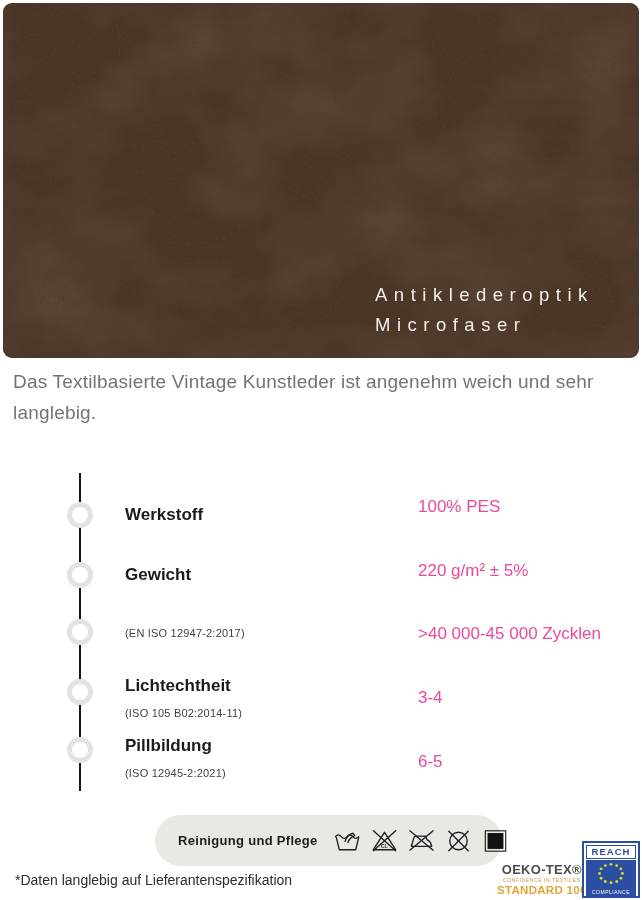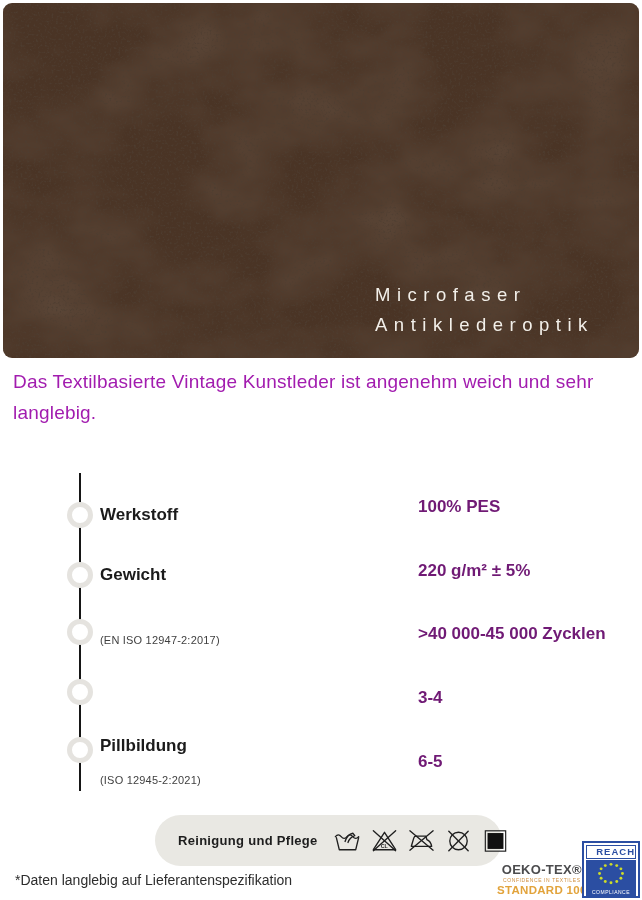--- a/index.html
+++ b/index.html
@@ -7,37 +7,37 @@
         font-family:"Liberation Sans", sans-serif;}
 
   
   .hero{position:absolute;left:3px;top:3px;width:636px;height:355px;border-radius:9px;overflow:hidden;}
   .hero svg.texture{position:absolute;left:0;top:0;}
   .hero-title{position:absolute;left:372px;top:277px;color:#f3f0ea;font-size:18.5px;
               letter-spacing:6.5px;line-height:30px;font-weight:500;white-space:nowrap;}
 
   
   .intro{position:absolute;left:13px;top:366px;width:612px;font-size:19px;line-height:31px;
-         color:#a21caf;font-weight:500;letter-spacing:0.2px;}
+         color:#737373;font-weight:500;letter-spacing:0.2px;}
 
   
   .section-label{position:absolute;left:15px;top:436px;font-size:14px;letter-spacing:9px;
                  color:#d6d3ce;font-weight:700;white-space:nowrap;}
 
   
   .tl-line{position:absolute;left:79px;top:473px;width:2px;height:318px;background:#161616;}
   .tl-dot{position:absolute;left:67px;width:26px;height:26px;border-radius:50%;
           border:5px solid #e5e3df;background:#ffffff;box-sizing:border-box;z-index:2;}
   .dot1{top:502px}.dot2{top:562px}.dot3{top:619px}.dot4{top:679px}.dot5{top:737px}
 
-  .spec-label{position:absolute;left:100px;color:#1b1b1b;font-weight:700;font-size:17px;white-space:nowrap;}
+  .spec-label{position:absolute;left:125px;color:#1b1b1b;font-weight:700;font-size:17px;white-space:nowrap;}
   .lab1{top:505px}.lab2{top:565px}.lab3{top:616px}.lab4{top:676px}.lab5{top:736px}
-  .spec-std{font-weight:400;font-size:11px;color:#3f3f3f;margin-top:18px;letter-spacing:0.2px;}
-
-  .spec-value{position:absolute;left:418px;font-size:17px;font-weight:700;color:#701a75;white-space:nowrap;}
+  .spec-std{font-weight:400;font-size:11px;color:#3f3f3f;margin-top:11px;letter-spacing:0.2px;}
+
+  .spec-value{position:absolute;left:418px;font-size:17px;font-weight:400;color:#ec4899;white-space:nowrap;}
   .val1{top:497px}.val2{top:561px}.val3{top:624px}.val4{top:688px}.val5{top:752px}
 
   
   .care-pill{position:absolute;left:155px;top:815px;width:347px;height:51px;border-radius:26px;
              background:#e9e8e3;display:flex;align-items:center;box-sizing:border-box;
              padding:0 12px 0 23px;}
   .care-label{font-size:13px;font-weight:700;color:#1d1d1d;letter-spacing:0.3px;
               margin-right:14px;white-space:nowrap;}
   .care-icons{display:flex;gap:6px;align-items:center;}
   .care-icons svg{display:block;}
@@ -49,21 +49,21 @@
   .oeko-text{text-align:center;}
   .oeko-brand{font-size:13px;font-weight:700;color:#4c4c4e;letter-spacing:0.3px;line-height:14px;}
   .oeko-tag{font-size:5px;color:#cf8f3f;letter-spacing:0.6px;margin:1px 0;line-height:5px;}
   .oeko-std{font-size:11.5px;font-weight:700;color:#e2a33b;letter-spacing:0.3px;line-height:13px;}
   .oeko-rosette{font-size:19px;color:#d9a43c;line-height:18px;}
 
   .reach{position:absolute;left:582px;top:841px;width:58px;height:57px;background:#ffffff;
          border:2px solid #2b4ea2;box-sizing:border-box;display:flex;flex-direction:column;
          padding:2px;gap:1px;}
   .reach-title{border:1px solid #2b4ea2;color:#2b4ea2;font-weight:700;font-size:9.5px;
-               text-align:right;letter-spacing:1px;line-height:12px;}
+               text-align:center;letter-spacing:1px;line-height:12px;}
   .reach-main{flex:1;background:#2b4ea2;display:flex;flex-direction:column;}
   .reach-main svg{flex:1;display:block;}
   .reach-bottom{color:#ffffff;font-size:5px;text-align:center;letter-spacing:0.5px;
                 line-height:7px;padding-bottom:1px;}
 </style>
 </head>
 <body>
 
 <div class="page">
 
@@ -77,22 +77,22 @@
         <filter id="speck" x="0" y="0" width="100%" height="100%">
           <feTurbulence type="fractalNoise" baseFrequency="0.45" numOctaves="2" seed="8" stitchTiles="stitch"></feTurbulence>
           <feColorMatrix type="matrix" values="0 0 0 0 0.075  0 0 0 0 0.047  0 0 0 0 0.03  0 0 0 3.2 -1.7"></feColorMatrix>
         </filter>
       </defs>
       <rect width="636" height="355" fill="#4a3425"></rect>
       <rect width="636" height="355" filter="url(#mottle)"></rect>
       <rect width="636" height="355" filter="url(#speck)"></rect>
     </svg>
     <div class="hero-title">
+      <div>Antiklederoptik</div>
       <div>Microfaser</div>
-      <div>Antiklederoptik</div>
     </div>
   </div>
 
   <div class="intro">Das Textilbasierte Vintage Kunstleder ist angenehm weich und sehr langlebig.</div>
 
 
   <div class="tl-line"></div>
   <div class="tl-dot dot1"></div>
   <div class="tl-dot dot2"></div>
   <div class="tl-dot dot3"></div>
@@ -100,20 +100,24 @@
   <div class="tl-dot dot5"></div>
 
   <div class="spec-label lab1">
     <div>Werkstoff</div>
   </div>
   <div class="spec-label lab2">
     <div>Gewicht</div>
   </div>
   <div class="spec-label lab3">
     <div class="spec-std">(EN ISO 12947-2:2017)</div>
+  </div>
+  <div class="spec-label lab4">
+    <div>Lichtechtheit</div>
+    <div class="spec-std">(ISO 105 B02:2014-11)</div>
   </div>
   <div class="spec-label lab5">
     <div>Pillbildung</div>
     <div class="spec-std">(ISO 12945-2:2021)</div>
   </div>
 
   <div class="spec-value val1">100% PES</div>
   <div class="spec-value val2">220 g/m² ± 5%</div>
   <div class="spec-value val3">&gt;40 000-45 000 Zycklen</div>
   <div class="spec-value val4">3-4</div>

